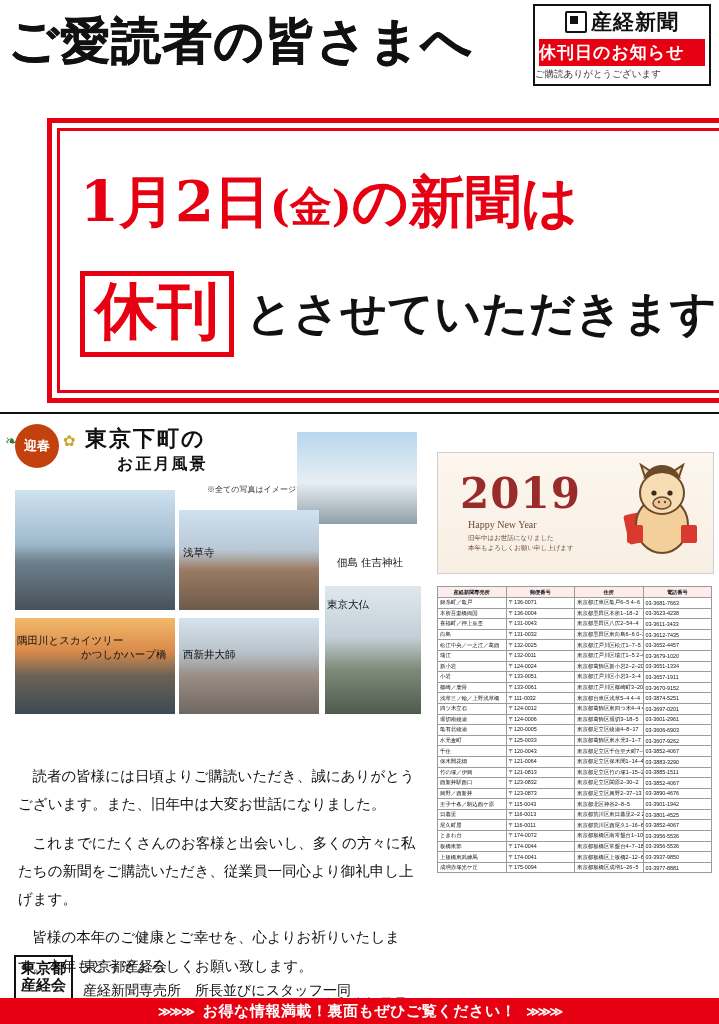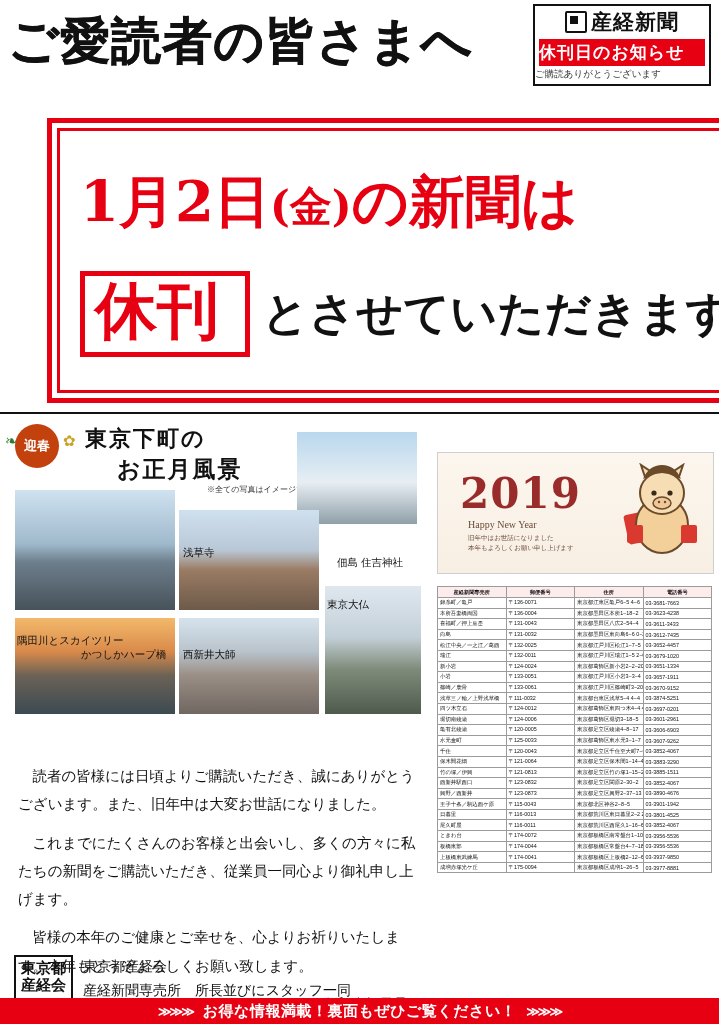--- a/index.html
+++ b/index.html
@@ -84,21 +84,21 @@
     display:flex;align-items:center;gap:12px;
     white-space:nowrap;
   }
   .kyukan{
     border:5px solid #e60012;
     color:#e60012;
     font-family:"DejaVu Serif", serif;
     font-weight:bold;
     font-size:62px;
     line-height:1;
-    padding:4px 26px 10px 10px;
+    padding:4px 10px 10px 10px;
   }
   .line2 .tail{
     font-family:"DejaVu Serif", serif;
     font-weight:bold;
     font-size:46px;
     color:#111;
   }
 
   
   .photos{
@@ -116,21 +116,21 @@
   .deco-l{left:-2px;}
   .deco-r{left:56px;color:#c9a227;}
   .scene-title{
     position:absolute;left:78px;top:6px;
     font-family:"DejaVu Serif", serif;
     font-weight:bold;font-size:22px;letter-spacing:2px;color:#111;
   }
   .scene-title2{
     position:absolute;left:110px;top:36px;
     font-family:"DejaVu Serif", serif;
-    font-weight:bold;font-size:23px;letter-spacing:2px;color:#111;
+    font-weight:bold;font-size:16px;letter-spacing:2px;color:#111;
   }
   .scene-note{
     position:absolute;left:200px;top:66px;font-size:8px;color:#333;
   }
 
   .ph{position:absolute;overflow:hidden;}
   .cap-out{position:absolute;font-size:10.5px;color:#111;white-space:nowrap;margin-top:24px;}
 
   
   .p-sky{background:linear-gradient(#b9d7ee,#e7eef3 55%,#8f9fa8);}

